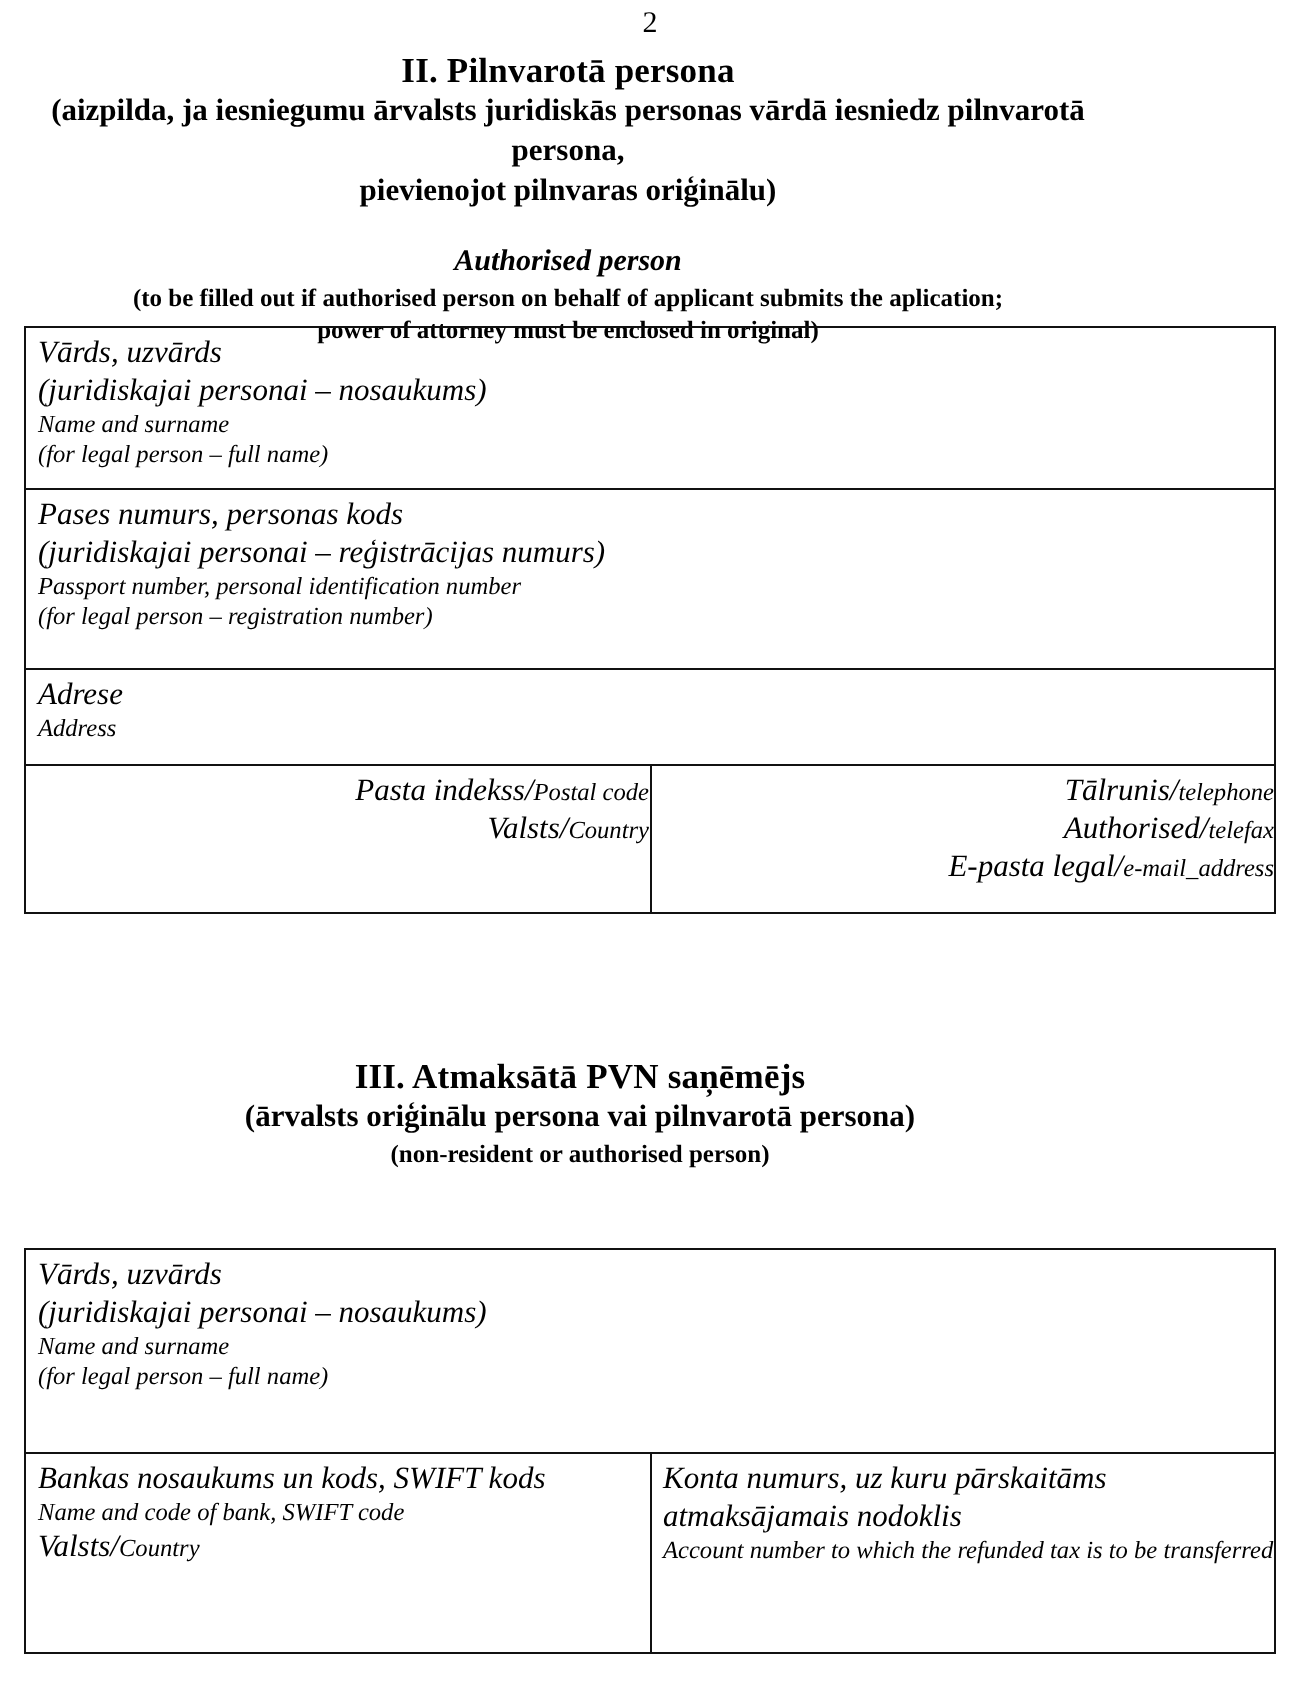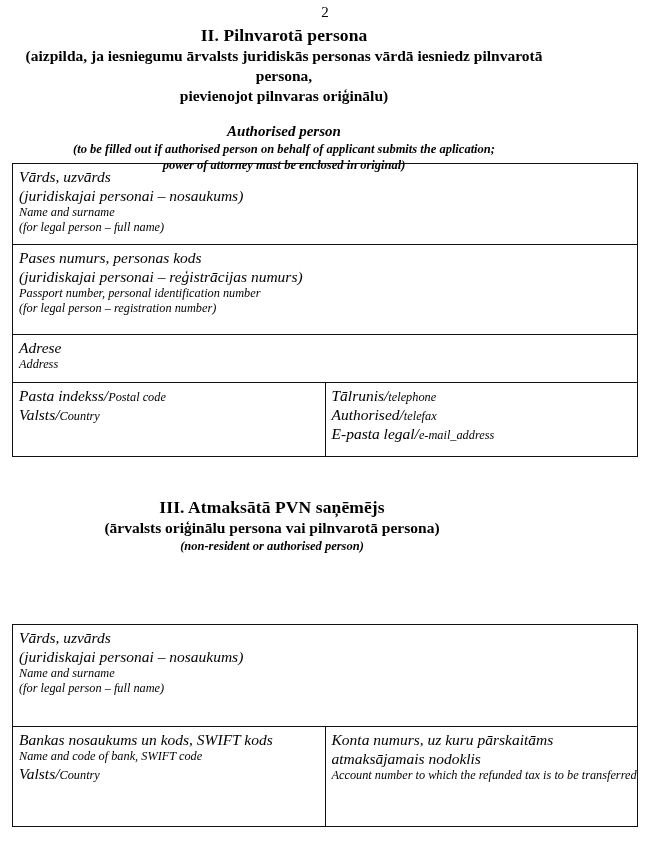--- a/index.html
+++ b/index.html
@@ -46,21 +46,20 @@
   }
   .sect-head .en-title {
     font-size: 15px;
     line-height: 19px;
     margin-top: 16px;
     font-style: italic;
   }
   .sect-head .en-sub {
     font-size: 12.5px;
     line-height: 16px;
-    font-style: italic;
   }
 
   
   .form-table {
     position: absolute;
     border-collapse: collapse;
     table-layout: fixed;
     border: 1.4px solid #111111;
     font-style: italic;
   }
@@ -86,38 +85,39 @@
 
   
   #table-authorised {
     left: 12px;
     top: 163px;
     width: 626px;
   }
   #table-authorised .r1 { height: 81px; }
   #table-authorised .r2 { height: 90px; }
   #table-authorised .r3 { height: 48px; }
-  #table-authorised .r4 { height: 74px; }
+  #table-authorised .r4 { height: 74px; text-align: right; }
   #table-authorised .col-left { width: 281px; }
 
   
   #table-receiver {
     left: 12px;
     top: 624px;
     width: 626px;
   }
   #table-receiver .r1 { height: 102px; }
   #table-receiver .r2 { height: 100px; }
   #table-receiver .col-left { width: 295px; }
 
   .head-iii {
     position: absolute;
     left: 0;
-    top: 496px;
+    top: 527px;
     width: 544px;
+    padding-left: 18px;
   }
   .head-ii {
     position: absolute;
     left: 0;
     top: 24px;
     width: 568px;
   }
   .pgnum-wrap {
     position: absolute;
     left: 0;

